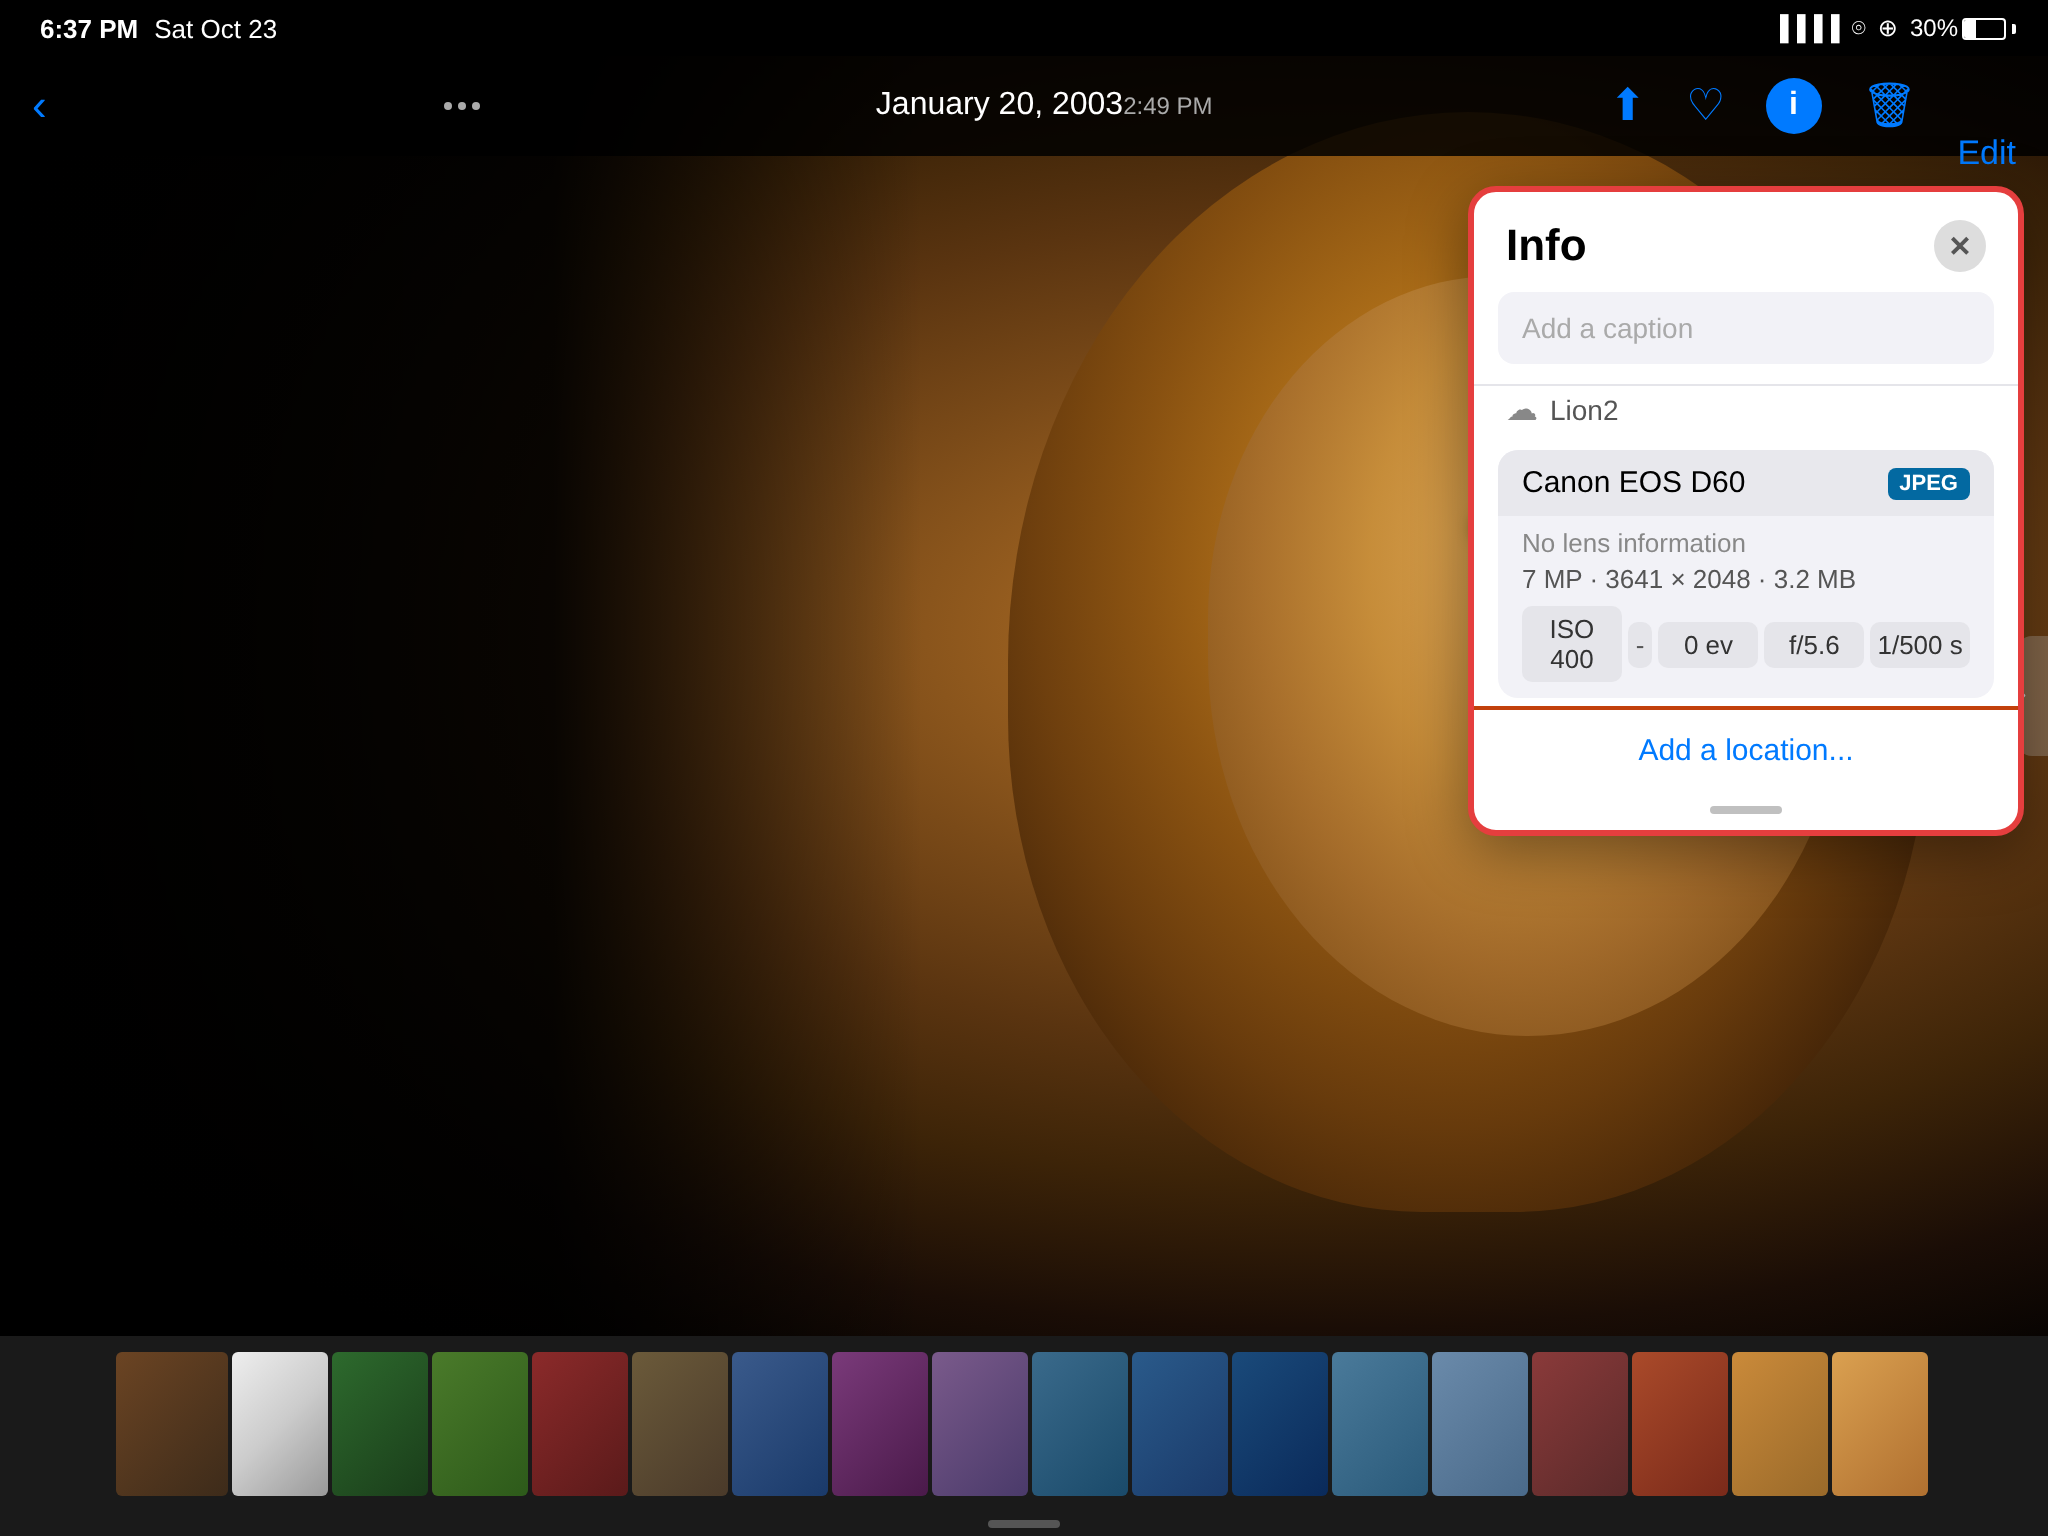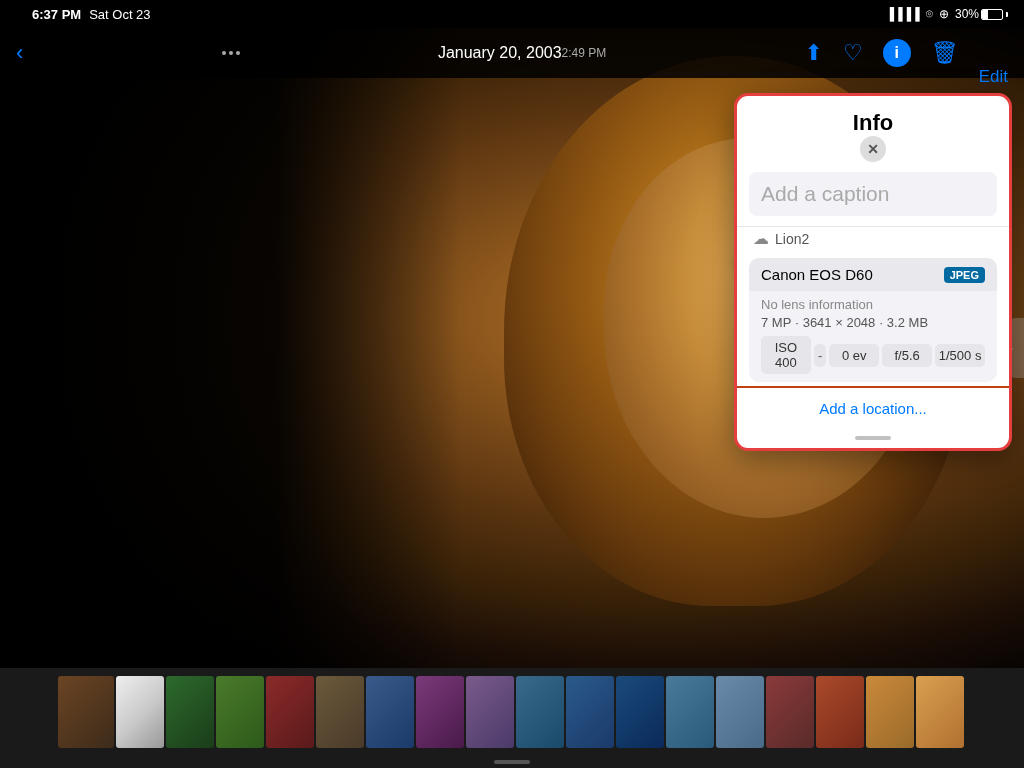--- a/index.html
+++ b/index.html
@@ -1,20 +1,20 @@
 <!DOCTYPE html>
 <html><head>
   <meta charset="utf-8">
   <style>
     * { margin: 0; padding: 0; box-sizing: border-box; }
     body { width: 1024px; height: 768px; overflow: hidden; font-family: -apple-system, BlinkMacSystemFont, 'SF Pro Text', sans-serif; background: #000; position: relative; }
 
     
     .status-bar {
-      position: absolute; top: 0; left: 16px; right: 0; height: 28px;
+      position: absolute; top: 0; left: 4px; right: 0; height: 28px;
       background: #000; display: flex; align-items: center; justify-content: space-between;
       padding: 0 16px; z-index: 100;
     }
     .status-time { color: #fff; font-size: 13px; font-weight: 600; }
     .status-date { color: #fff; font-size: 13px; font-weight: 500; }
     .status-icons { display: flex; align-items: center; gap: 6px; }
     .status-icons span { color: #fff; font-size: 12px; }
     .battery { display: flex; align-items: center; gap: 2px; color: #fff; font-size: 12px; }
     .battery-bar { width: 22px; height: 11px; border: 1.5px solid #fff; border-radius: 2px; position: relative; overflow: hidden; display: flex; align-items: center; }
     .battery-fill { height: 100%; width: 30%; background: #fff; }
@@ -67,35 +67,34 @@
       background: #fff;
       border-radius: 14px;
       box-shadow: 0 8px 30px rgba(0,0,0,0.4);
       z-index: 200;
       overflow: hidden;
       border: 3px solid #e53e3e;
     }
     .info-header {
       display: flex; align-items: center; justify-content: space-between;
       padding: 14px 16px 10px 16px;
-      flex-direction: column;
     }
     .info-title { font-size: 22px; font-weight: 700; color: #000; }
     .info-close {
       width: 26px; height: 26px; background: #ddd; border-radius: 50%;
       display: flex; align-items: center; justify-content: center;
       cursor: pointer; color: #555; font-size: 14px; font-weight: 600;
     }
     .caption-input {
       margin: 0 12px 10px 12px;
       background: #f2f2f7;
       border-radius: 8px;
       padding: 10px 12px;
       color: #aaa;
-      font-size: 21px;
+      font-size: 14px;
       cursor: text;
     }
     .info-divider { height: 1px; background: #e5e5ea; margin: 0; }
     .info-date-row {
       display: flex; align-items: center; justify-content: space-between;
       padding: 10px 16px 4px 16px;
     }
     .info-date-text { font-size: 14px; color: #333; }
     .adjust-btn { color: #007AFF; font-size: 14px; cursor: pointer; }
     .info-cloud-row {

